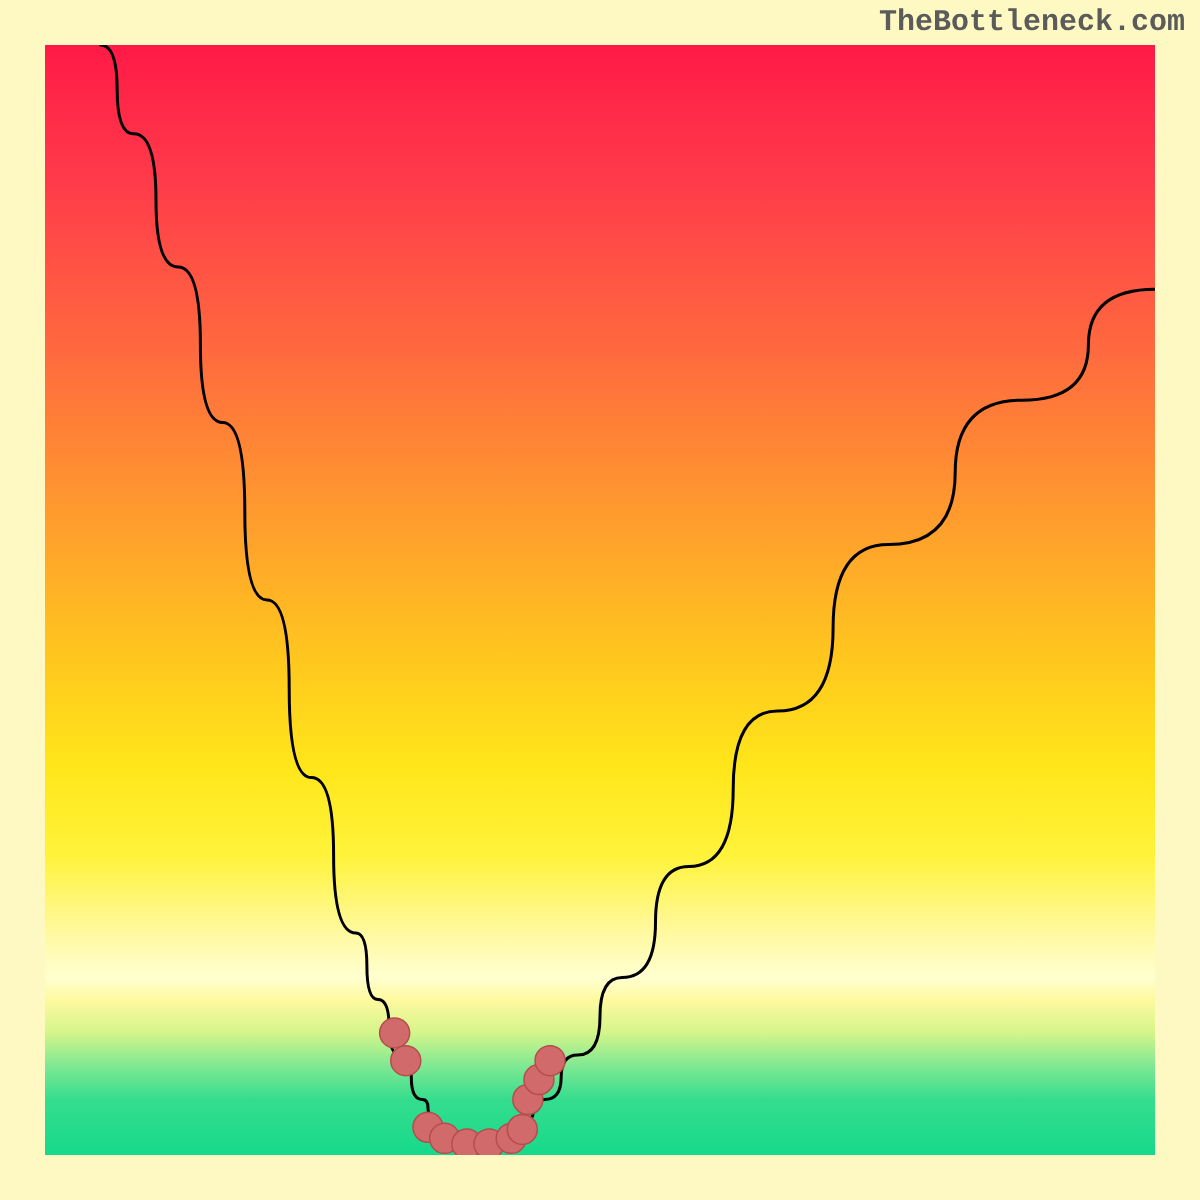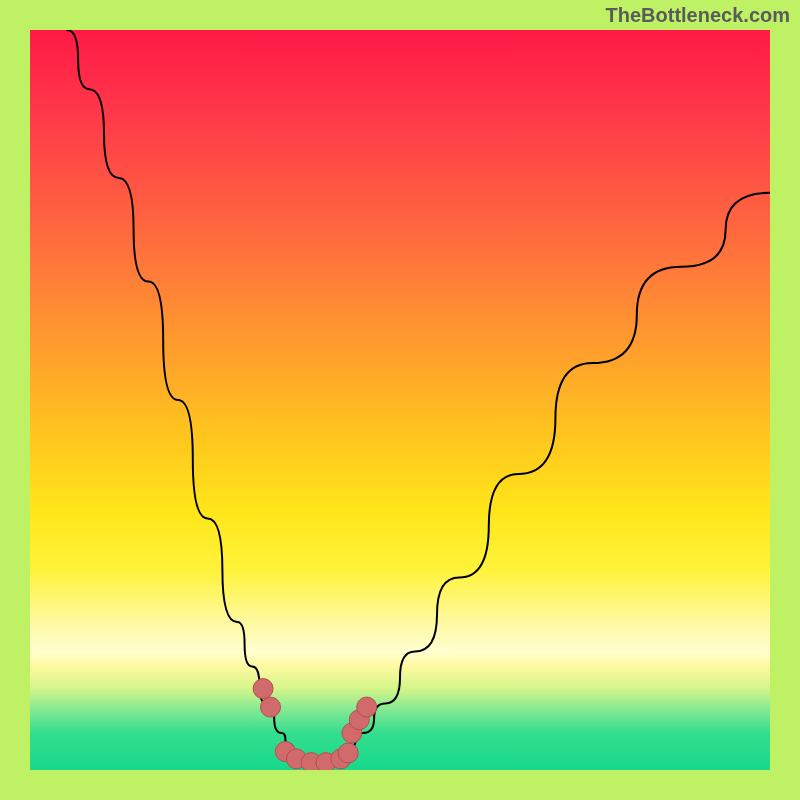--- a/index.html
+++ b/index.html
@@ -5,21 +5,22 @@
   body {
     margin: 0;
     padding: 0;
     background: #fff;
     font-family: Arial, Helvetica, sans-serif;
   }
   .wrap {
     position: relative;
     width: 800px;
     height: 800px;
-    background: #bef264;
+    background: #fef9c3;
+    font-family: Liberation Mono, monospace;
   }
   .attribution {
     position: absolute;
     top: 4px;
     right: 10px;
     font-size: 20px;
     font-weight: bold;
     color: #5b5b5b;
     z-index: 10;
   }

